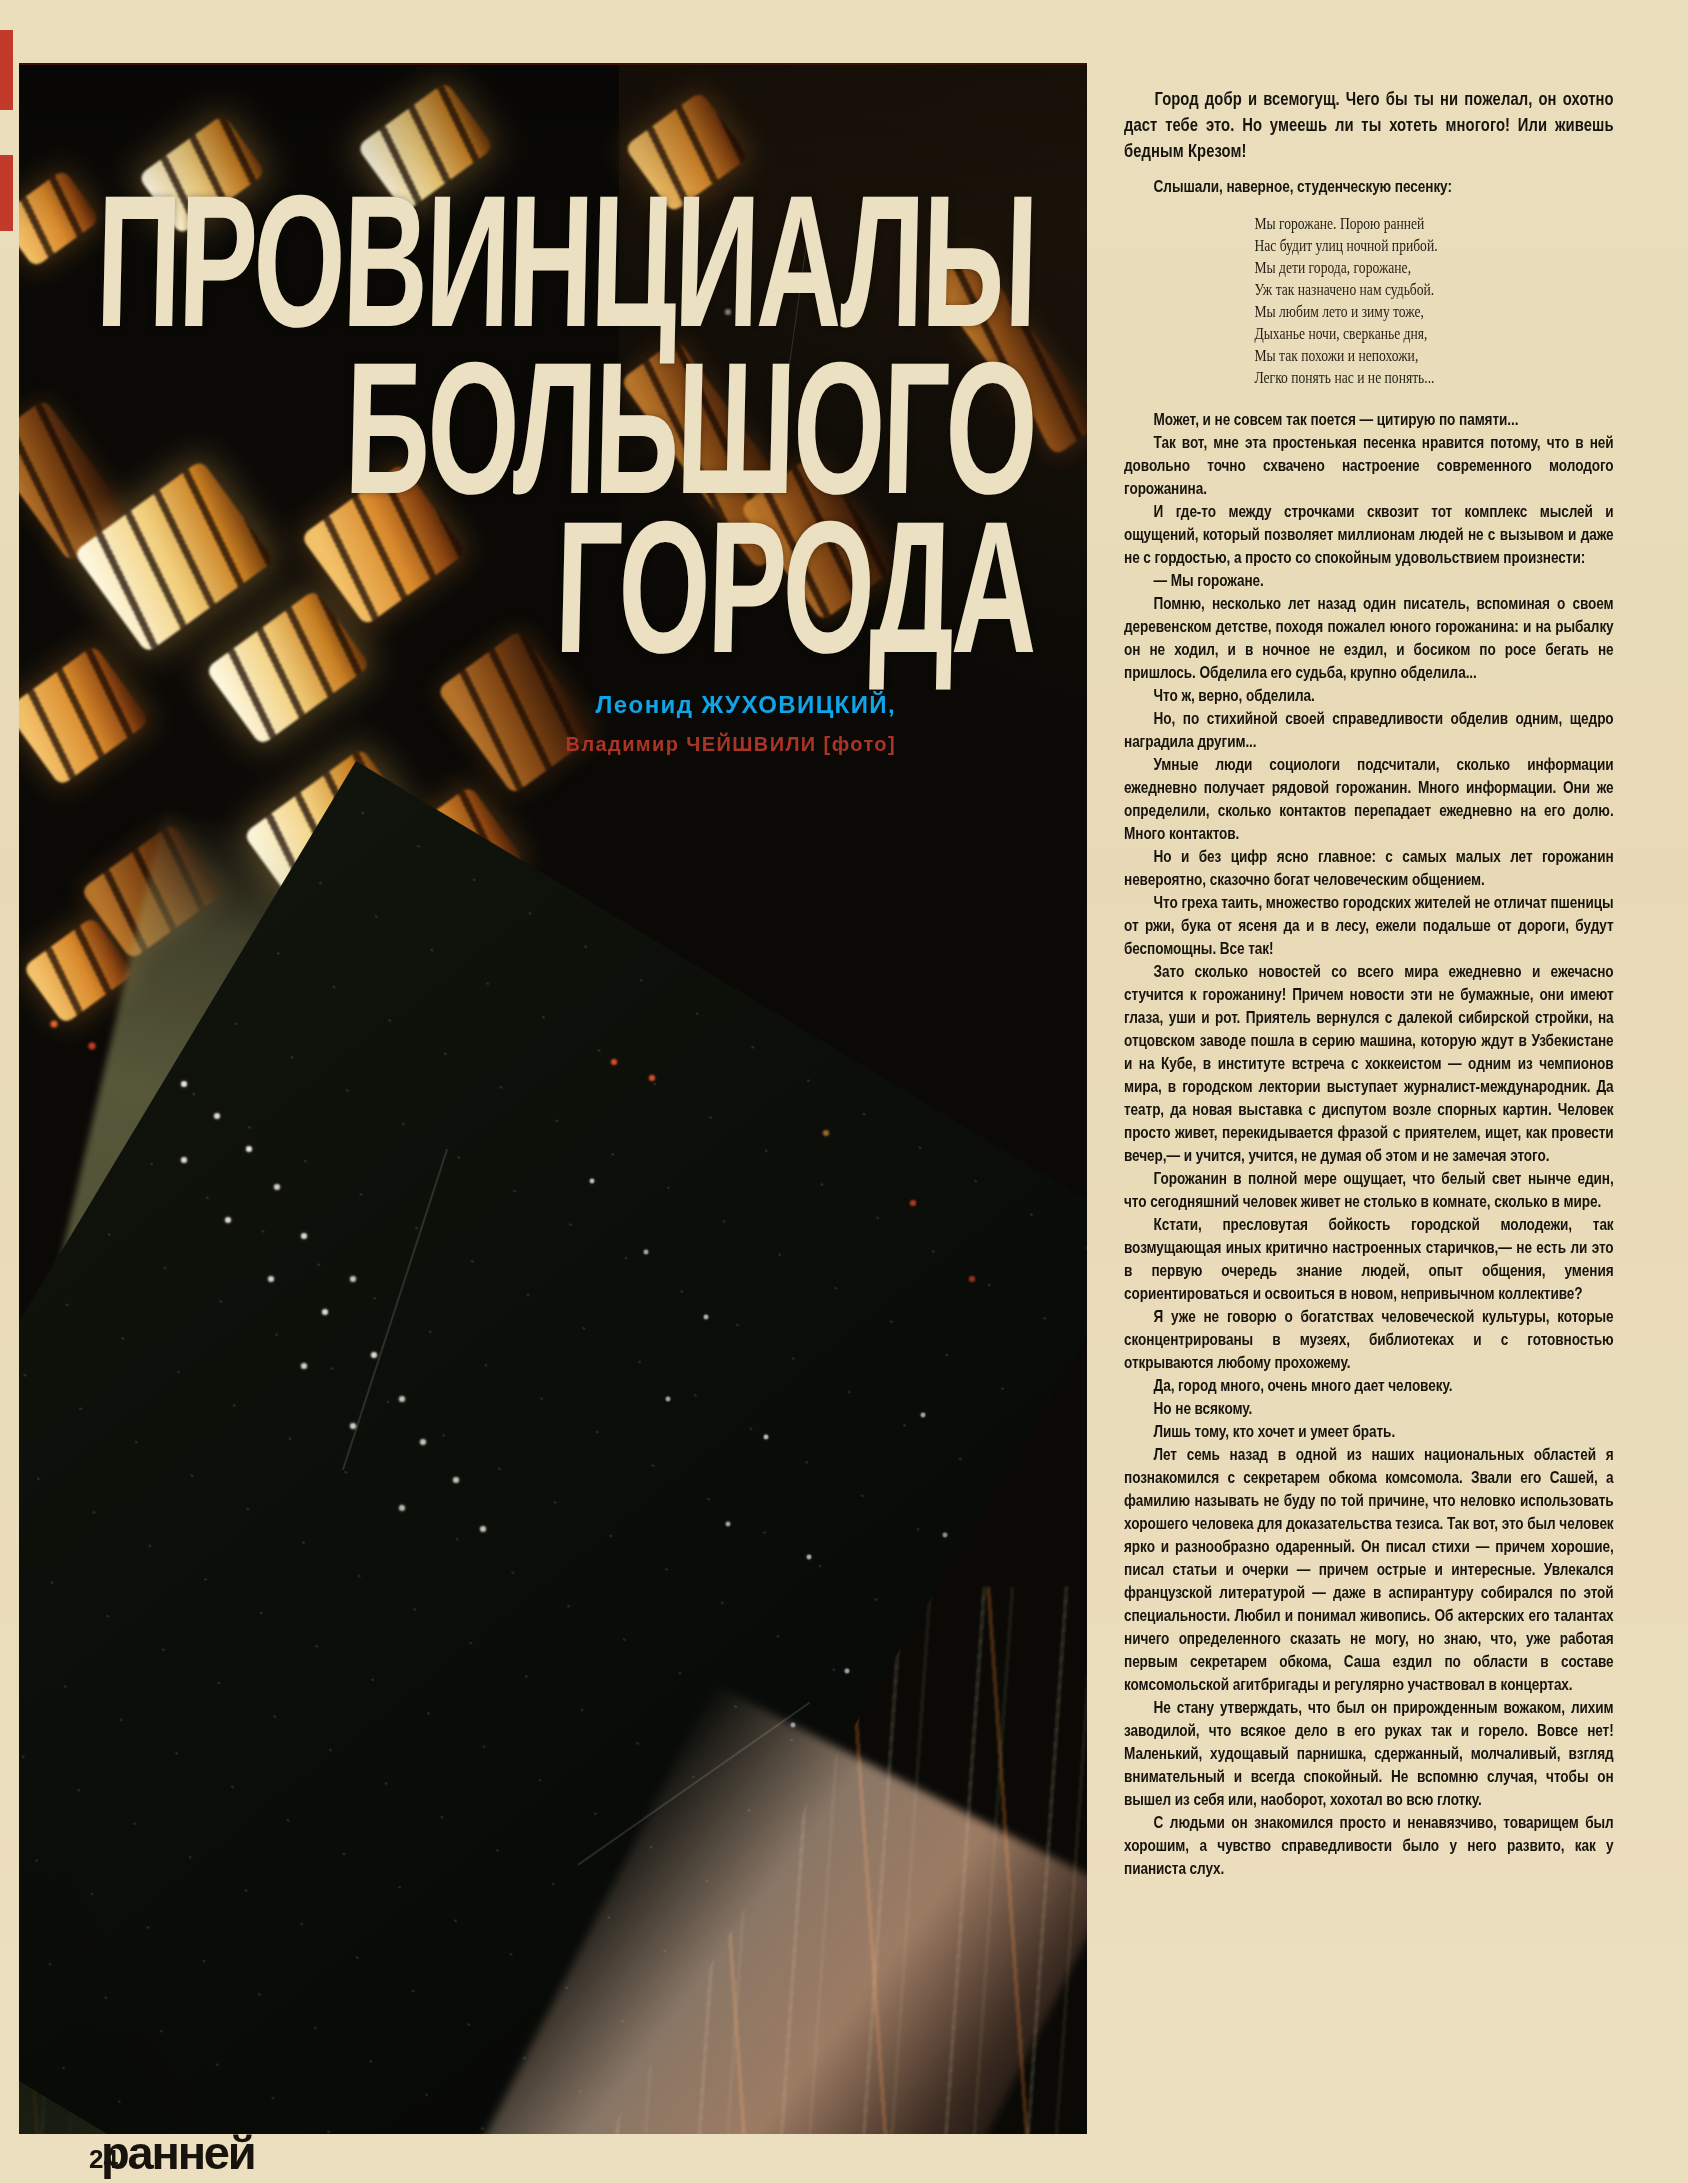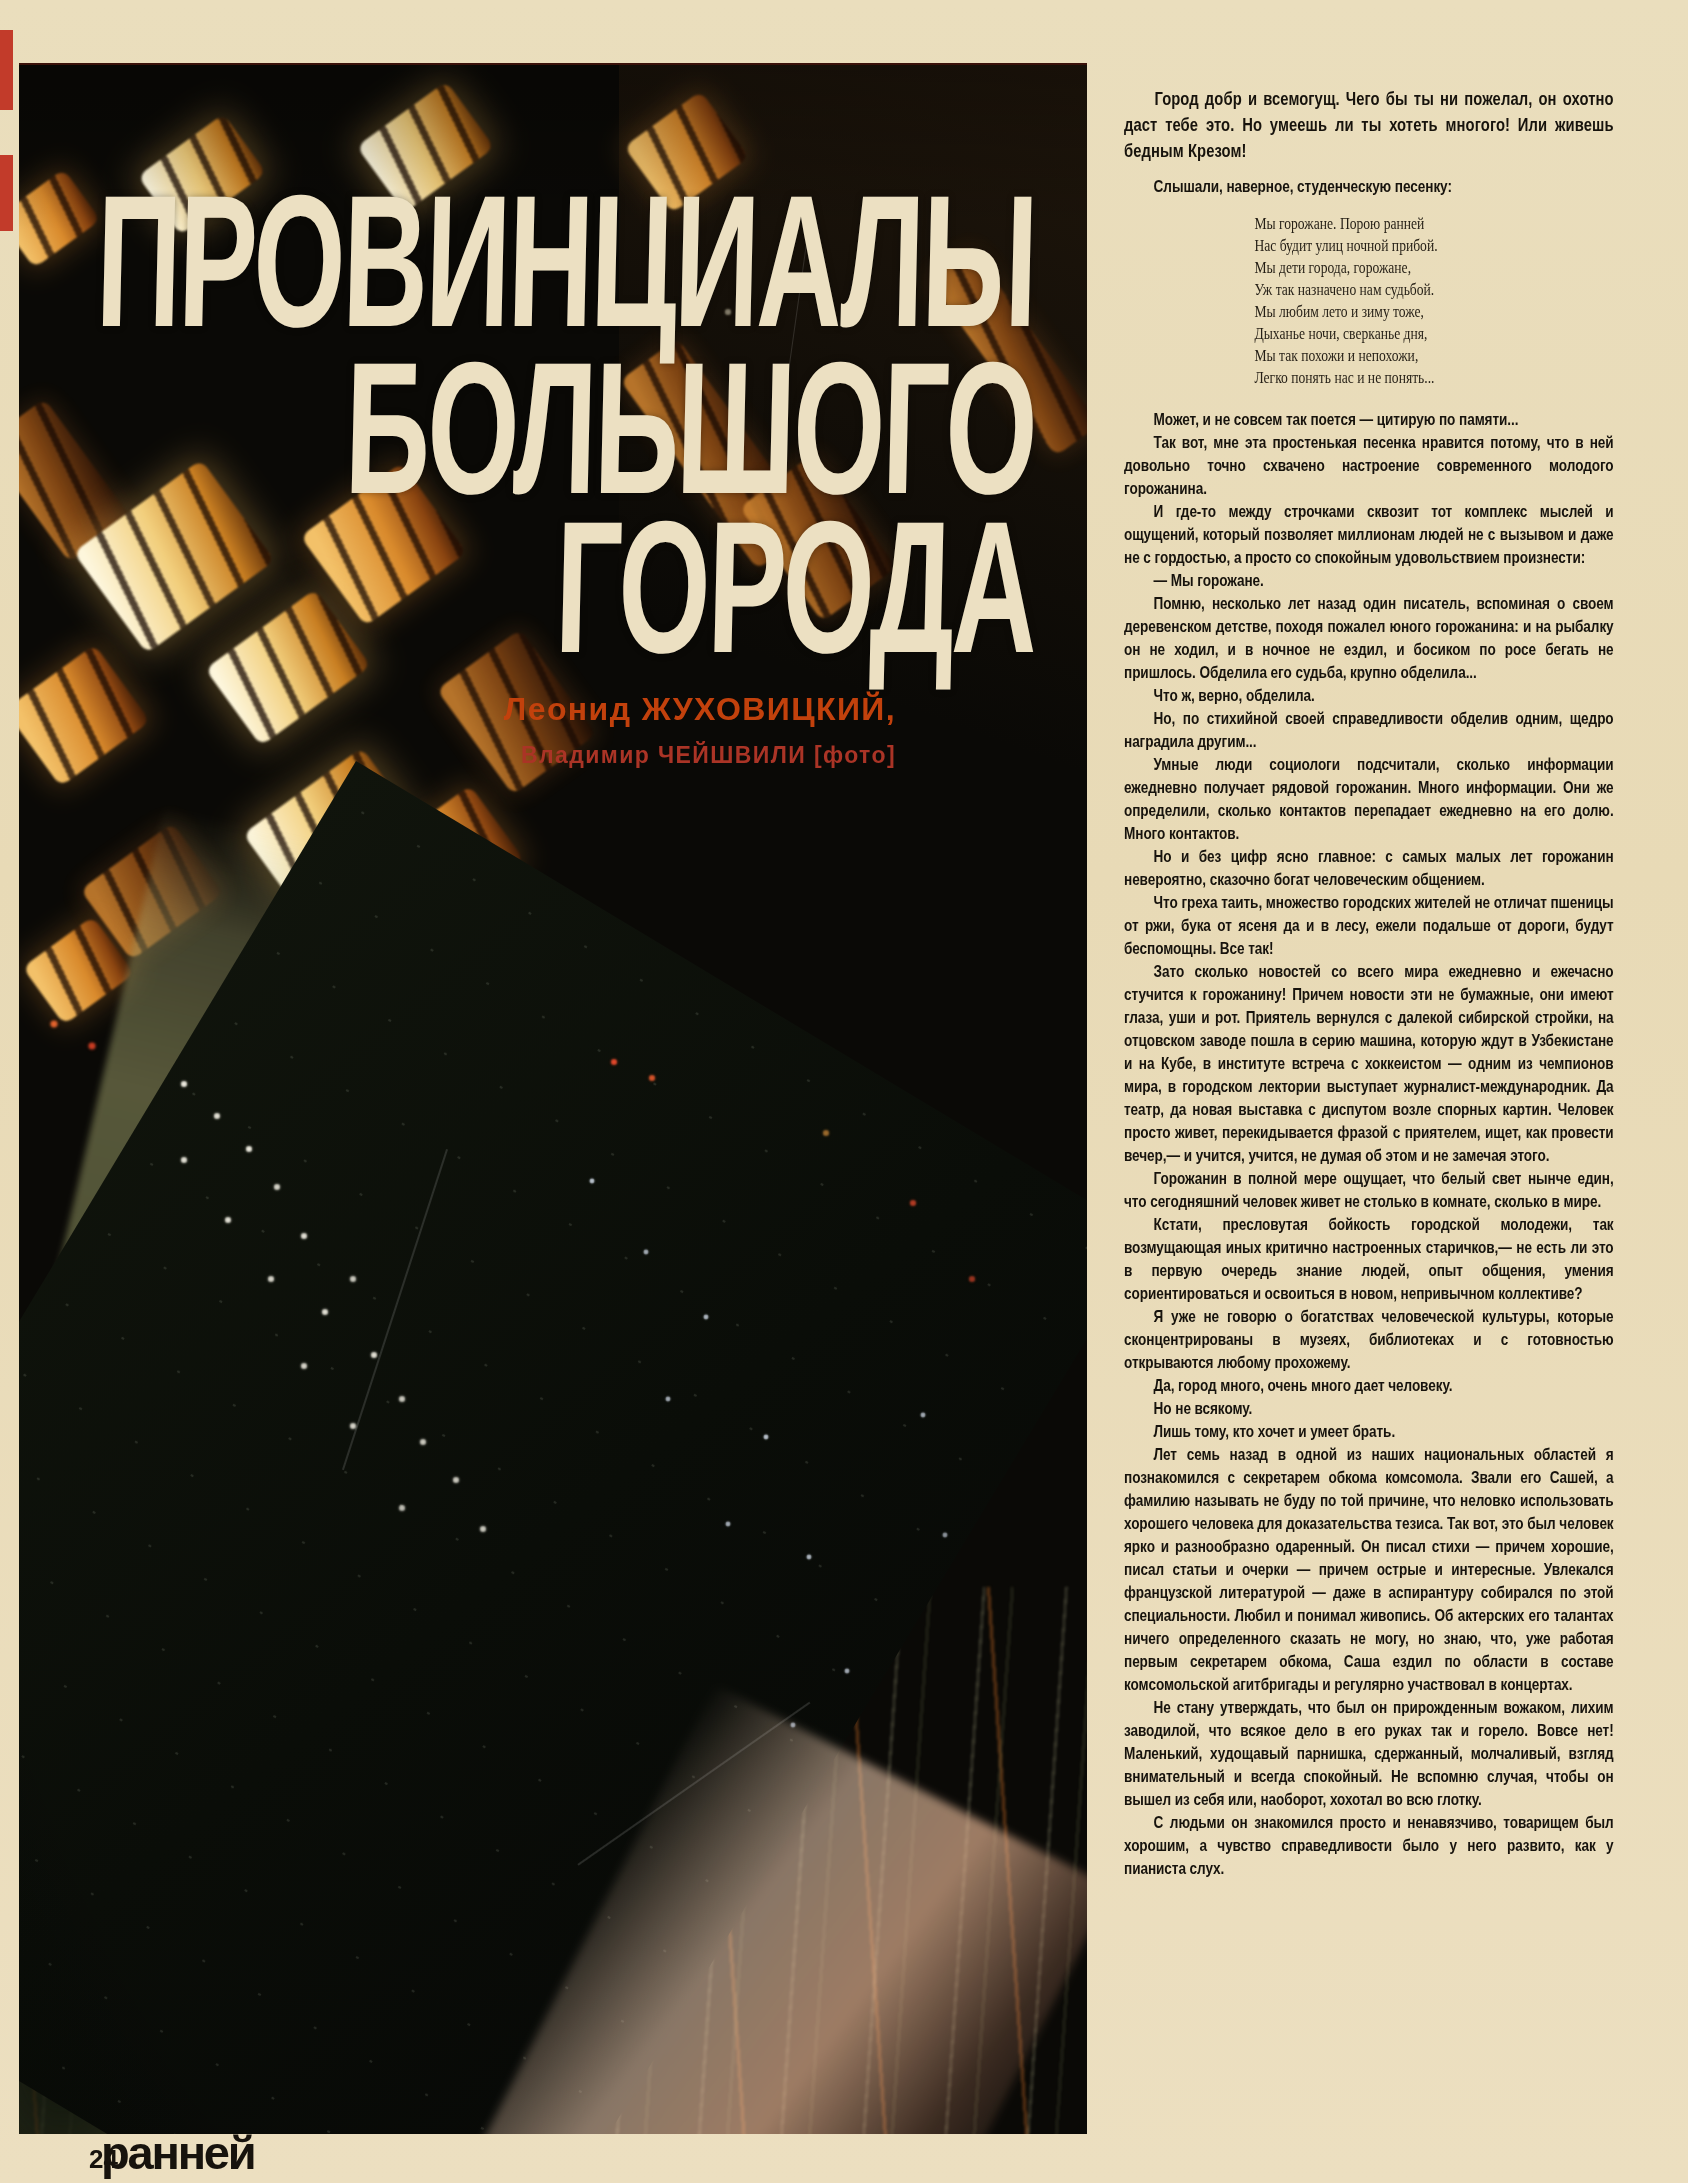--- a/index.html
+++ b/index.html
@@ -95,22 +95,22 @@
   .vignette{position:absolute;inset:0;pointer-events:none;
          background:radial-gradient(120% 115% at 58% 42%,rgba(0,0,0,0) 55%,rgba(0,0,0,.4) 100%),
                     linear-gradient(180deg,rgba(0,0,0,.25) 0,transparent 8%);}
 
   
   .title-line{position:absolute;right:52px;color:#ece0c2;font-weight:bold;font-size:188px;line-height:163px;
         letter-spacing:-4.3px;white-space:nowrap;transform:scaleX(.63) skewX(-2deg);transform-origin:right center;
         text-shadow:0 0 9.8px rgba(0,0,0,.35);}
   .tl1{top:115px}.tl2{top:282px}.tl3{top:441px}
   .credits{position:absolute;top:626px;right:191px;text-align:right;font-weight:bold;letter-spacing:1.4px;}
-  .credit-author{font-size:32px;color:#c2410c;text-align:right;}
-  .credit-photo{margin-top:14px;font-size:23px;color:#aa3426;}
+  .credit-author{font-size:24px;color:#0ea5e9;text-align:right;}
+  .credit-photo{margin-top:14px;font-size:20px;color:#aa3426;}
 
   
   .column{position:absolute;left:1124px;top:86px;width:612px;transform:scaleX(.8);transform-origin:top left;
           color:#17130d;}
   .lead{font-weight:bold;font-size:18.5px;line-height:26px;text-align:justify;text-indent:38px;
         letter-spacing:0.1px;margin:0 0 11px 0;}
   .para{font-weight:bold;font-size:17px;line-height:23px;text-align:justify;text-indent:37px;
         margin:0;letter-spacing:-0.1px;}
   .poem{margin:15px 0 18.5px 163px;font-family:"Liberation Serif",serif;font-weight:normal;
         font-size:17px;line-height:22px;color:#241e15;}

